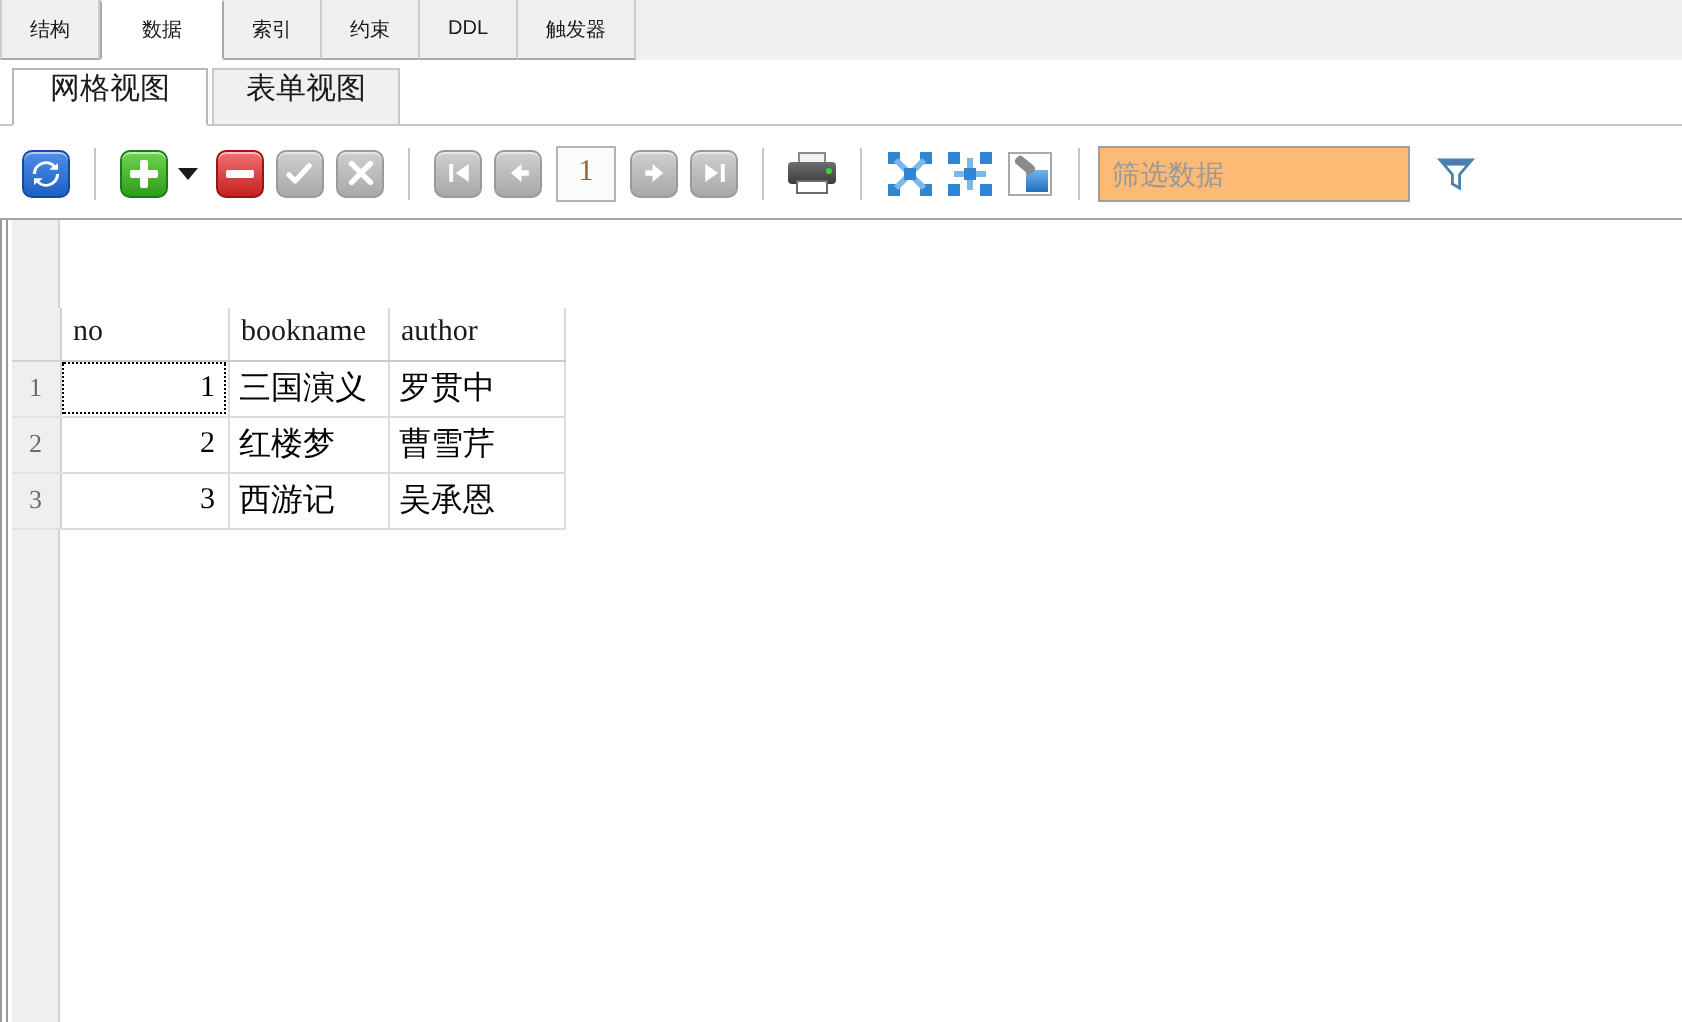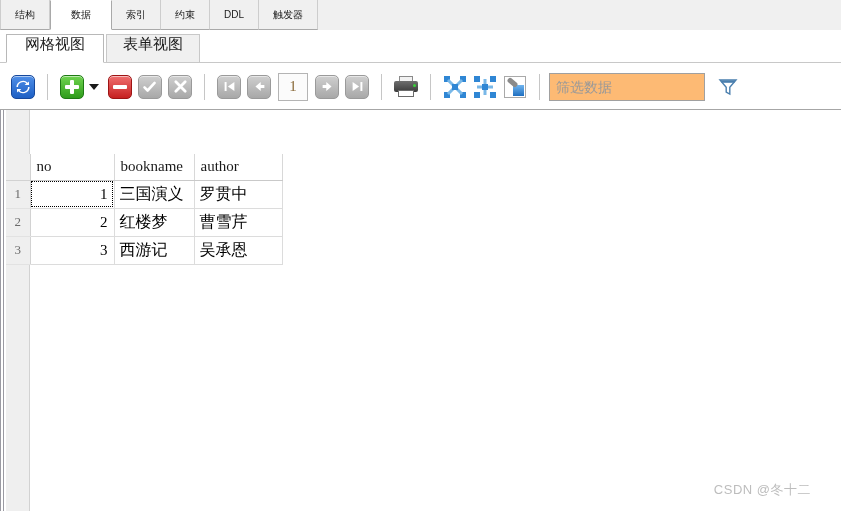--- a/index.html
+++ b/index.html
@@ -546,14 +546,13 @@
       </tr>
       <tr>
         <td class="rowhdr">3</td>
         <td class="cell num">3</td>
         <td class="cell">西游记</td>
         <td class="cell">吴承恩</td>
       </tr>
     </tbody>
   </table>
 
-  <div class="watermark">CSDN @冬十二</div>
 </div>
 
 </body></html>

